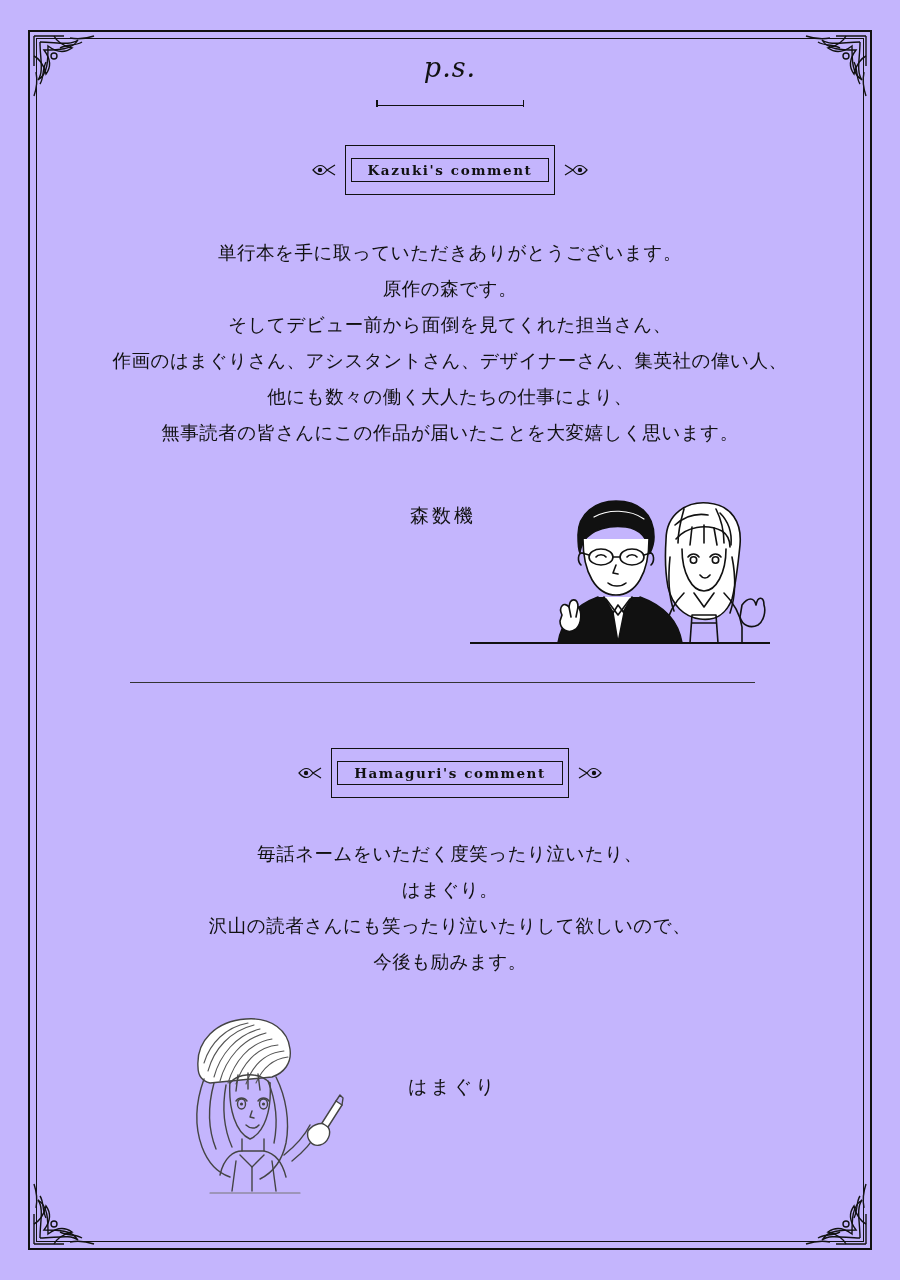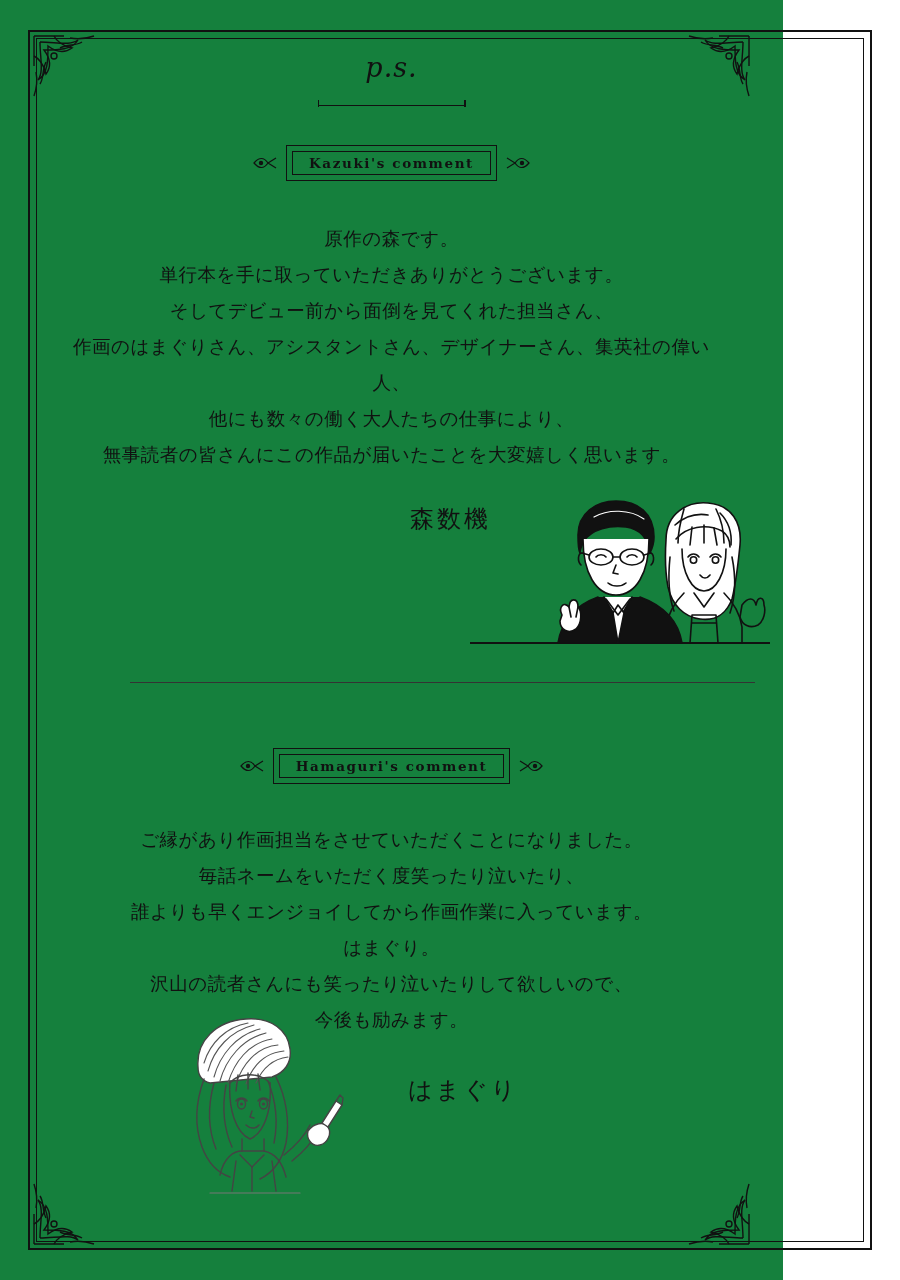--- a/index.html
+++ b/index.html
@@ -13,22 +13,22 @@
     font-family: "Liberation Serif", serif;
     color: #111111;
     position: relative;
     overflow: hidden;
   }
 
   
   .page {
     position: absolute;
     left: 0; top: 0;
-    width: 783px; height: 1280px;
-    background: #15803d;
+    width: 900px; height: 1280px;
+    background: #c4b5fd;
   }
   .frame-outer {
     position: absolute;
     left: 28px; top: 30px;
     width: 844px; height: 1220px;
     border: 2px solid #111;
     box-sizing: border-box;
   }
   .frame-inner {
     position: absolute;
@@ -88,21 +88,21 @@
 
   
   .plaque {
     display: flex;
     align-items: center;
     justify-content: center;
     gap: 8px;
   }
   .plaque-box {
     border: 1px solid #111;
-    padding: 8px 5px;
+    padding: 15px 5px;
   }
   .plaque-box-inner {
     border: 1px solid #111;
     padding: 3px 16px;
     font-family: "DejaVu Serif", serif;
     font-size: 13.5px;
     letter-spacing: 1.6px;
     font-weight: 700;
     white-space: nowrap;
   }
@@ -113,21 +113,21 @@
   .jp-lines {
     text-align: center;
     font-family: "DejaVu Sans", sans-serif;
     font-size: 18.5px;
     line-height: 36px;
     color: #111;
     letter-spacing: 0.5px;
   }
   .signature {
     font-family: "DejaVu Sans", sans-serif;
-    font-size: 24px;
+    font-size: 19px;
     letter-spacing: 3px;
     color: #111;
   }
 
   
   .section-kazuki {
     position: absolute;
     left: 70px; right: 70px;
     top: 145px;
   }
@@ -247,22 +247,22 @@
       <span class="plaque-orn" style="transform:scaleX(-1)">
         <svg viewBox="0 0 26 22" width="26" height="22" fill="none" stroke="#111" stroke-width="1.2">
           <path d="M2 11 C7 5 12 5 16 11 C12 17 7 17 2 11 Z"></path>
           <path d="M16 11 L24 6 M16 11 L24 16"></path>
           <circle cx="9" cy="11" r="2.2" fill="#111" stroke="none"></circle>
         </svg>
       </span>
     </div>
 
     <div class="jp-lines">
+      <div>単行本を手に取っていただきありがとうございます。</div>
       <div>原作の森です。</div>
-      <div>単行本を手に取っていただきありがとうございます。</div>
       <div>そしてデビュー前から面倒を見てくれた担当さん、</div>
       <div>作画のはまぐりさん、アシスタントさん、デザイナーさん、集英社の偉い人、</div>
       <div>他にも数々の働く大人たちの仕事により、</div>
       <div>無事読者の皆さんにこの作品が届いたことを大変嬉しく思います。</div>
     </div>
 
     <div class="signature sig-kazuki">森数機</div>
   </div>
 
   <div class="illus illus-kazuki">
@@ -350,23 +350,21 @@
       <span class="plaque-orn" style="transform:scaleX(-1)">
         <svg viewBox="0 0 26 22" width="26" height="22" fill="none" stroke="#111" stroke-width="1.2">
           <path d="M2 11 C7 5 12 5 16 11 C12 17 7 17 2 11 Z"></path>
           <path d="M16 11 L24 6 M16 11 L24 16"></path>
           <circle cx="9" cy="11" r="2.2" fill="#111" stroke="none"></circle>
         </svg>
       </span>
     </div>
 
     <div class="jp-lines">
-      <div>ご縁があり作画担当をさせていただくことになりました。</div>
       <div>毎話ネームをいただく度笑ったり泣いたり、</div>
-      <div>誰よりも早くエンジョイしてから作画作業に入っています。</div>
       <div>はまぐり。</div>
       <div>沢山の読者さんにも笑ったり泣いたりして欲しいので、</div>
       <div>今後も励みます。</div>
     </div>
 
     <div class="signature sig-hamaguri">はまぐり</div>
   </div>
 
   <div class="illus illus-hamaguri">
     <svg viewBox="0 0 210 195" width="210" height="195" fill="none" stroke="#444" stroke-width="1.4" stroke-linecap="round" stroke-linejoin="round">

